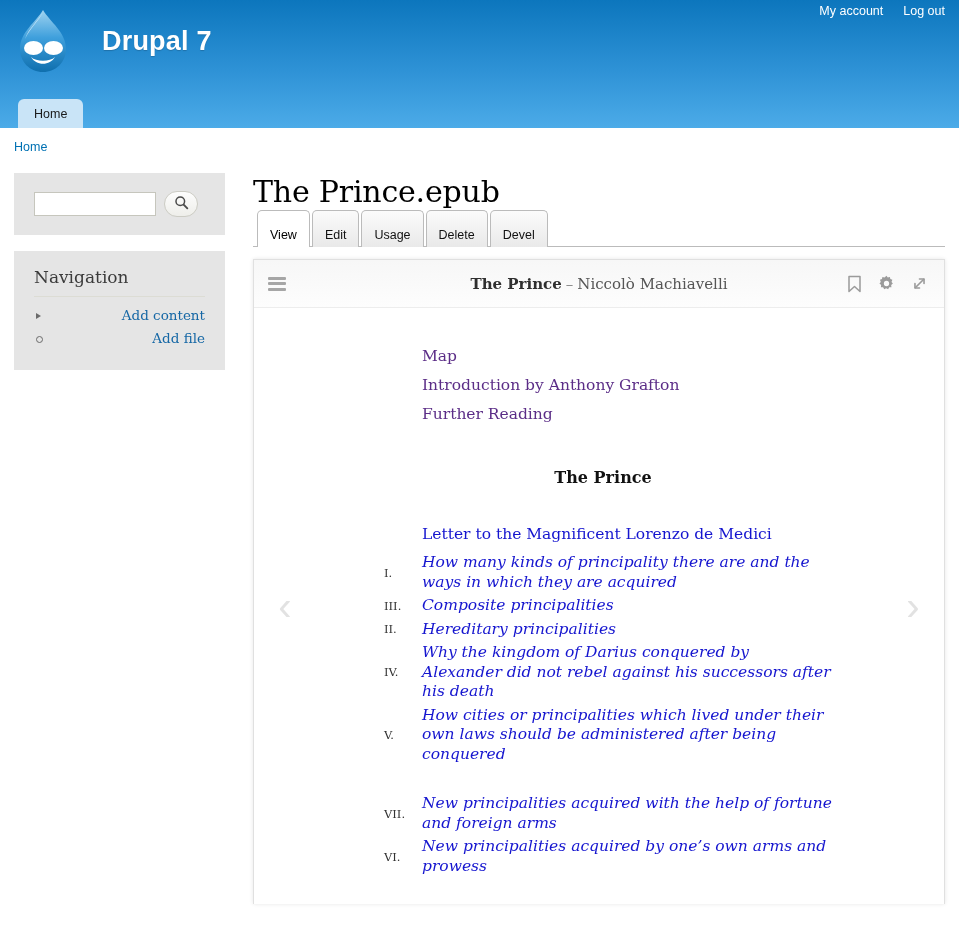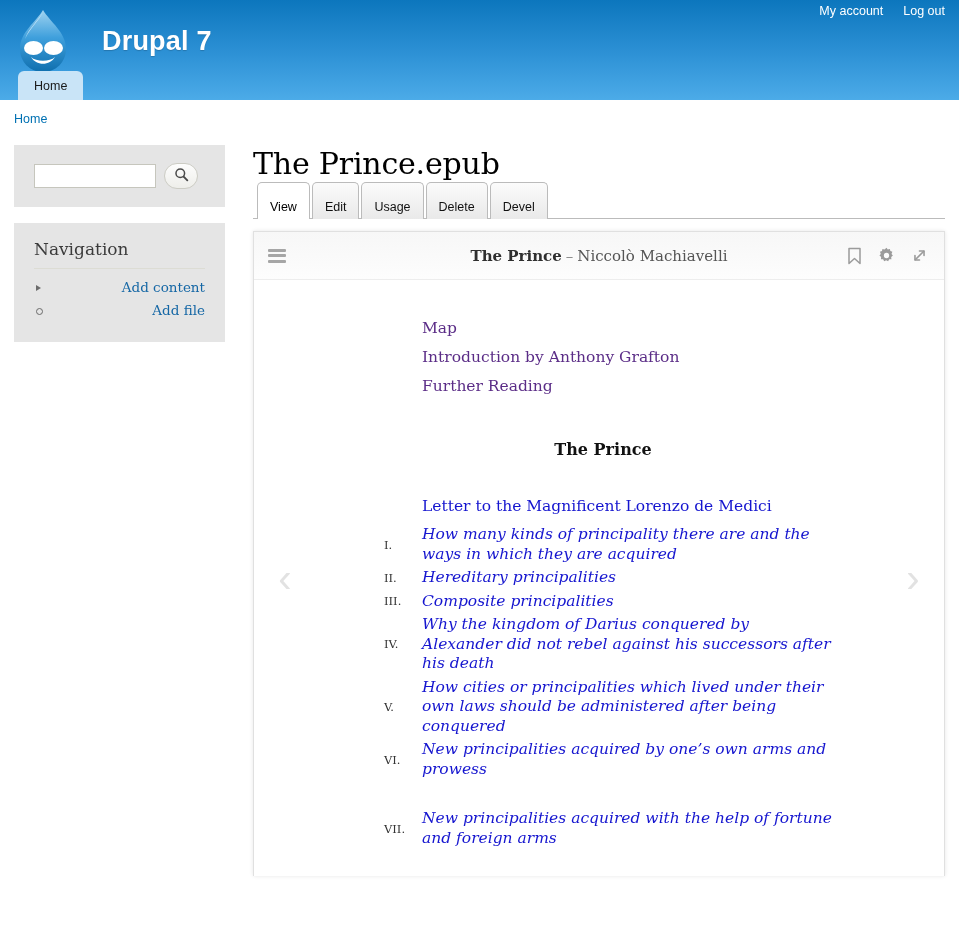--- a/index.html
+++ b/index.html
@@ -9,21 +9,21 @@
     width: 959px; height: 933px;
     overflow: hidden;
     background: #ffffff;
     font-family: "Liberation Sans", sans-serif;
     -webkit-font-smoothing: antialiased;
   }
 
   
   .site-header {
     position: relative;
-    height: 100px;
+    height: 128px;
     background: linear-gradient(to bottom, #0c76bd 0%, #2e92d6 55%, #4cabe8 100%);
     overflow: visible;
   }
   .account-links {
     position: absolute;
     top: 0px; right: 14px;
     display: flex;
     gap: 20px;
     align-items: center;
     height: 22px;
@@ -440,42 +440,42 @@
 
           <div class="toc-heading">The Prince</div>
 
           <a href="#" class="letter-link">Letter to the Magnificent Lorenzo de Medici</a>
 
           <div class="chap">
             <span class="num">I.</span>
             <a href="#" class="ttl">How many kinds of principality there are and the ways in which they are acquired</a>
           </div>
           <div class="chap">
+            <span class="num">III.</span>
+            <a href="#" class="ttl">Composite principalities</a>
+          </div>
+          <div class="chap">
             <span class="num">II.</span>
             <a href="#" class="ttl">Hereditary principalities</a>
           </div>
           <div class="chap">
-            <span class="num">III.</span>
-            <a href="#" class="ttl">Composite principalities</a>
-          </div>
-          <div class="chap">
             <span class="num">IV.</span>
             <a href="#" class="ttl">Why the kingdom of Darius conquered by Alexander did not rebel against his successors after his death</a>
           </div>
           <div class="chap">
             <span class="num">V.</span>
             <a href="#" class="ttl">How cities or principalities which lived under their own laws should be administered after being conquered</a>
-          </div>
-          <div class="chap">
-            <span class="num">VI.</span>
-            <a href="#" class="ttl">New principalities acquired by one’s own arms and prowess</a>
           </div>
           <div class="chap gap">
             <span class="num">VII.</span>
             <a href="#" class="ttl">New principalities acquired with the help of fortune and foreign arms</a>
           </div>
+          <div class="chap">
+            <span class="num">VI.</span>
+            <a href="#" class="ttl">New principalities acquired by one’s own arms and prowess</a>
+          </div>
 
         </div>
       </div>
     </div>
 
   </div>
 </div>
 
 </body></html>

